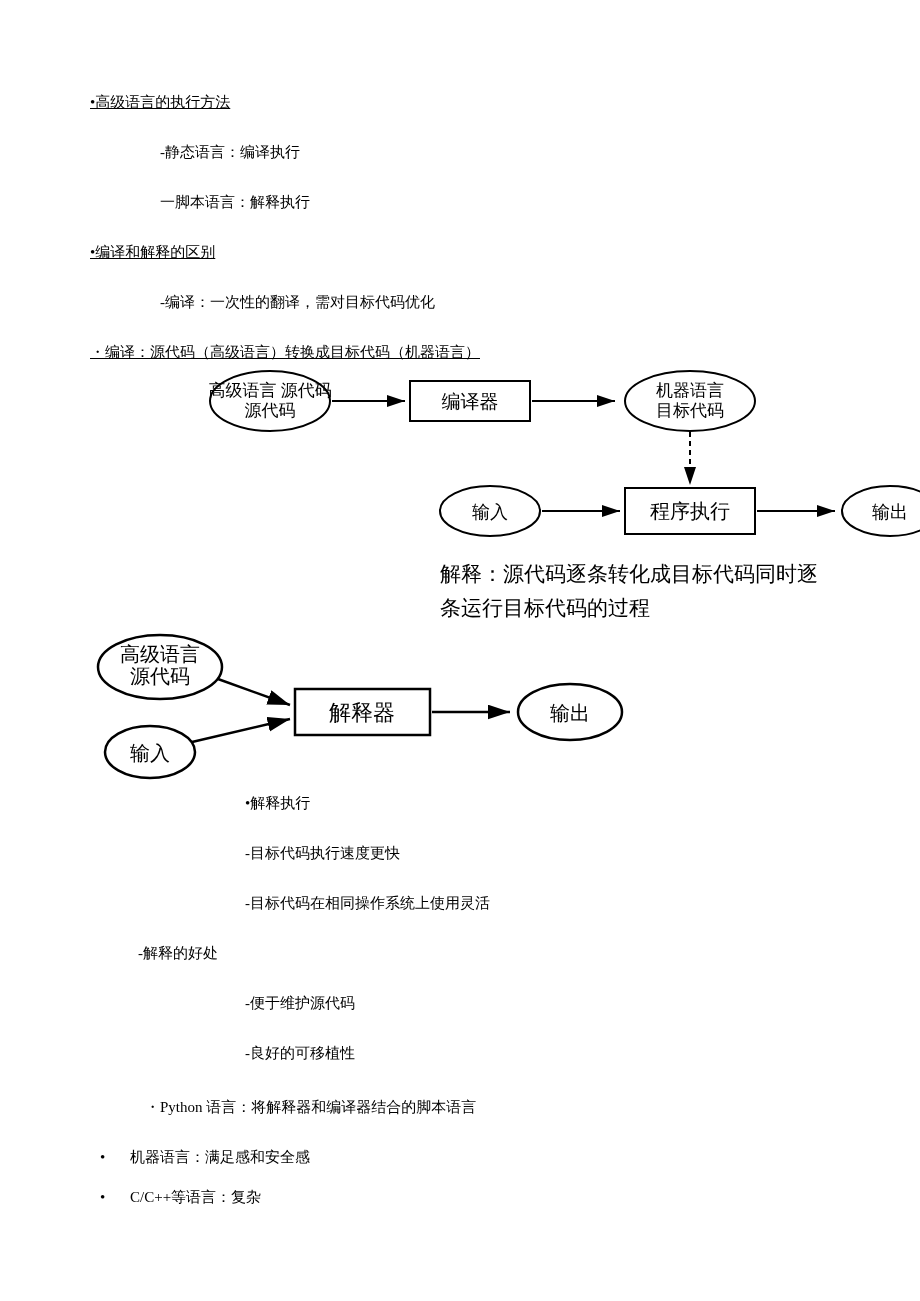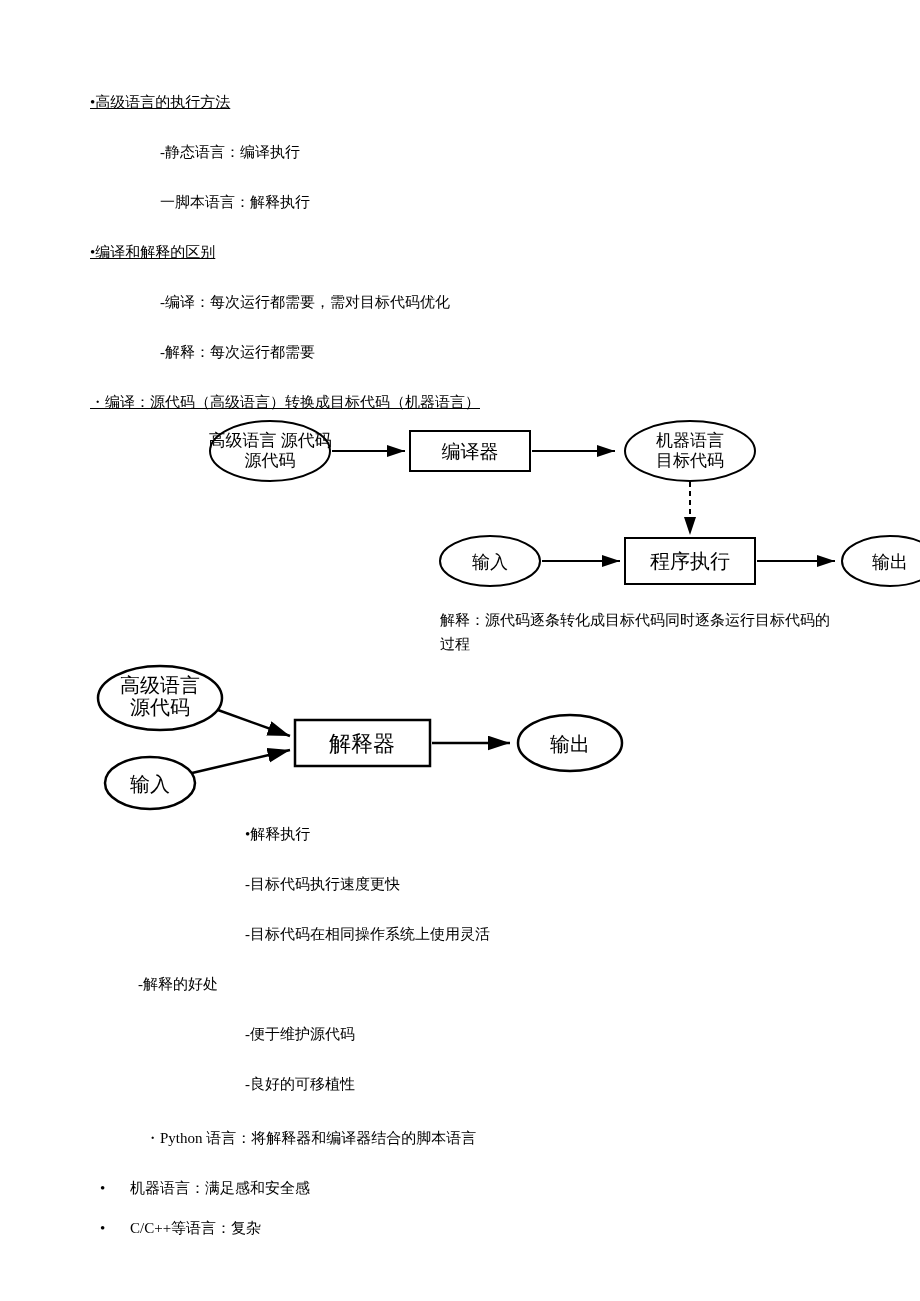--- a/index.html
+++ b/index.html
@@ -26,36 +26,35 @@
   .dot-item::before {
     content: "•";
     position: absolute;
     left: 10px;
     top: 0;
   }
   .svg-block { display: block; }
   .caption-right {
     text-align: left;
     margin: 2px 0 2px 350px;
-    font-size: 15px;
+    font-size: 21px;
   }
   .mid-indent { margin-left: 155px; }
 </style>
 </head>
 <body>
 
 <div class="page">
 
   <div class="lvl0">•高级语言的执行方法</div>
   <div class="lvl1">-静态语言：编译执行</div>
   <div class="lvl1">一脚本语言：解释执行</div>
 
   <div class="lvl0">•编译和解释的区别</div>
-  <div class="lvl1">-编译：每次运行都需要，需对目标代码优化</div>
-  <div class="lvl1">-解释：每次运行都需要</div>
+  <div class="lvl1">-编译：一次性的翻译，需对目标代码优化</div>
 
   <div class="lvl0" style="margin-bottom:2px;">・编译：源代码（高级语言）转换成目标代码（机器语言）</div>
 
   <svg class="svg-block" width="740" height="190" viewBox="0 0 740 190" style="margin-left:110px;">
     <defs>
       <marker id="arrow" markerWidth="10" markerHeight="10" refX="9" refY="3" orient="auto">
         <path d="M0,0 L0,6 L9,3 z" fill="#000"></path>
       </marker>
     </defs>
 

